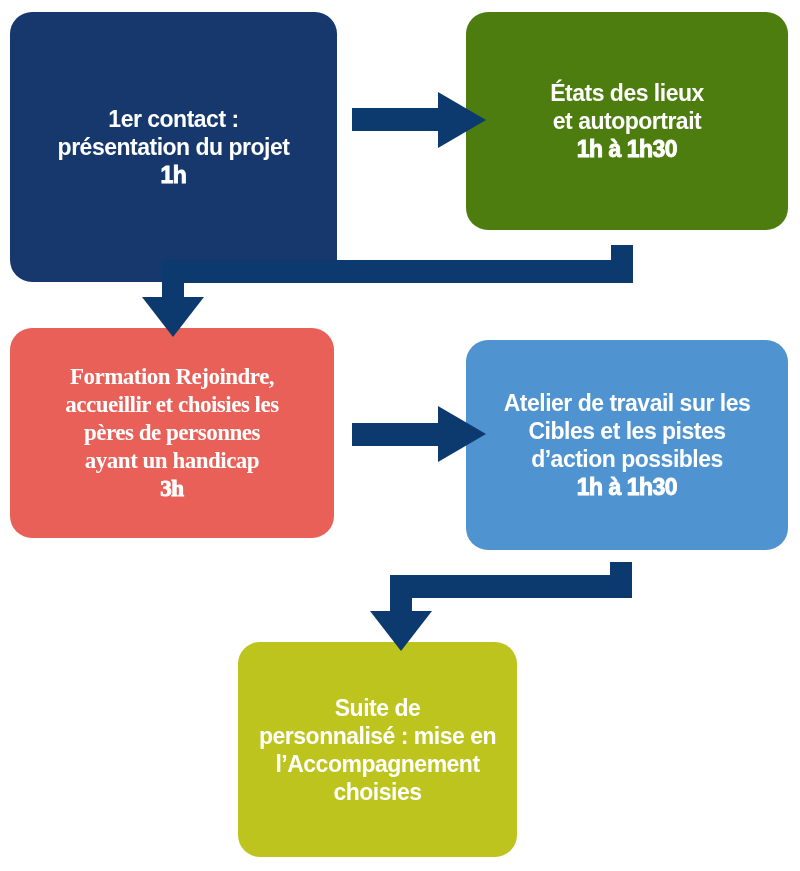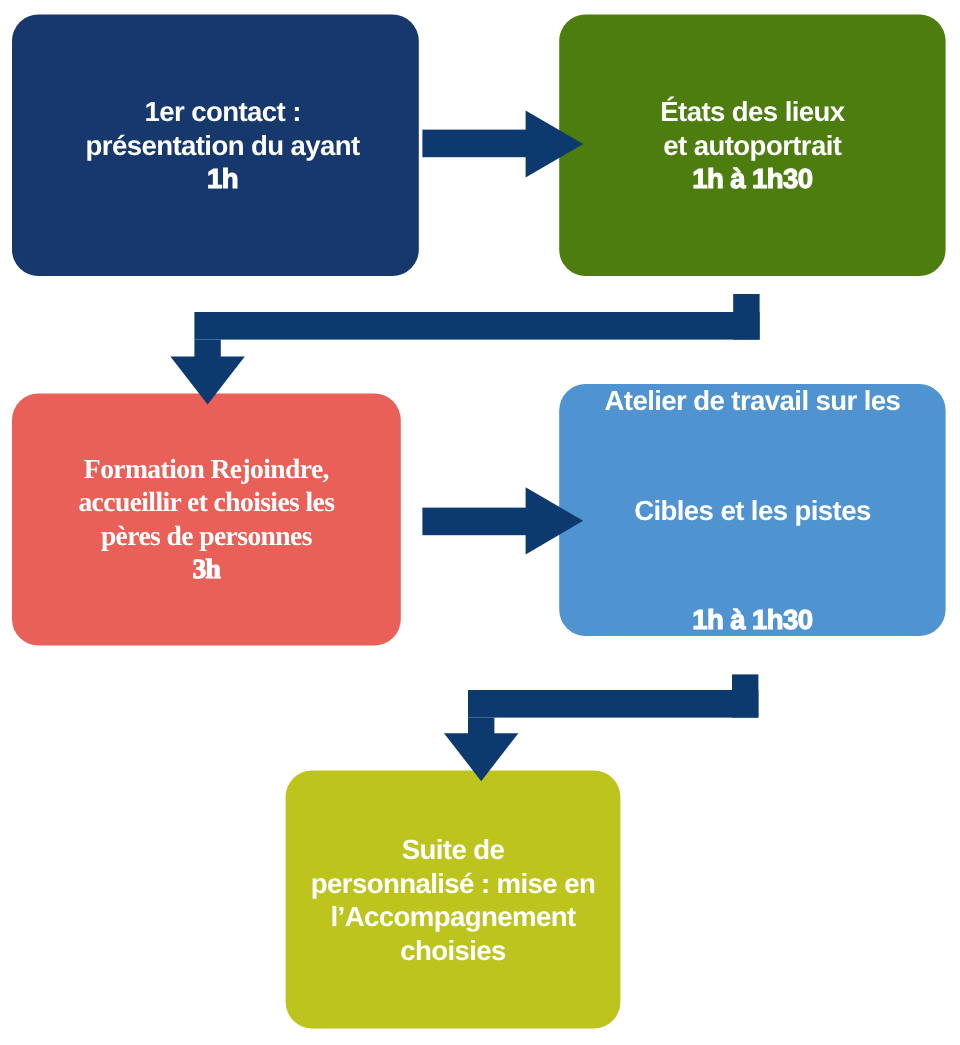--- a/index.html
+++ b/index.html
@@ -29,24 +29,24 @@
     letter-spacing: -0.5px;
     text-align: center;
   }
   .box .line {
     display: block;
     white-space: nowrap;
   }
   .box .duration {
     -webkit-text-stroke: 0.9px var(--text, #ffffff);
   }
-  .b1 { left: 10px;  top: 12px;  width: 327px; height: 218px; background: var(--step1); padding-left: 12px; }
+  .b1 { left: 10px;  top: 12px;  width: 327px; height: 270px; background: var(--step1); }
   .b2 { left: 466px; top: 12px;  width: 322px; height: 218px; background: var(--step2); }
   .b3 { left: 10px;  top: 328px; width: 324px; height: 210px; background: var(--step3); font-family: Liberation Serif, serif; }
-  .b4 { left: 466px; top: 320px; width: 322px; height: 210px; background: var(--step4); justify-content: space-between; }
+  .b4 { left: 466px; top: 340px; width: 322px; height: 210px; background: var(--step4); }
   .b5 { left: 238px; top: 642px; width: 279px; height: 215px; background: var(--step5); }
 
   .arr {
     position: absolute;
     background: var(--arrow, #0d3a6e);
   }
   .head {
     position: absolute;
     width: 0;
     height: 0;
@@ -79,40 +79,42 @@
   .a4-shaft { left: 390px; top: 598px; width: 22px; height: 14px; }
   .a4-head  { left: 370px; top: 611px; }
 </style>
 </head>
 <body>
 
 <div class="canvas">
 
   <div class="box b1" style="background: rgb(22, 56, 109);">
     <span class="line">1er contact :</span>
-    <span class="line">présentation du ayant</span>
+    <span class="line">présentation du projet</span>
     <span class="line duration">1h</span>
   </div>
 
   <div class="box b2" style="background: #4d7c0f;">
     <span class="line">États des lieux</span>
     <span class="line">et autoportrait</span>
     <span class="line duration">1h à 1h30</span>
   </div>
 
   <div class="box b3" style="background: rgb(233, 96, 88);">
     <span class="line">Formation Rejoindre,</span>
     <span class="line">accueillir et choisies les</span>
     <span class="line">pères de personnes</span>
+    <span class="line">ayant un handicap</span>
     <span class="line duration">3h</span>
   </div>
 
   <div class="box b4" style="background: rgb(79, 147, 208);">
     <span class="line">Atelier de travail sur les</span>
     <span class="line">Cibles et les pistes</span>
+    <span class="line">d’action possibles</span>
     <span class="line duration">1h à 1h30</span>
   </div>
 
   <div class="box b5" style="background: rgb(190, 196, 30);">
     <span class="line">Suite de</span>
     <span class="line">personnalisé : mise en</span>
     <span class="line">l’Accompagnement</span>
     <span class="line">choisies</span>
   </div>
 

